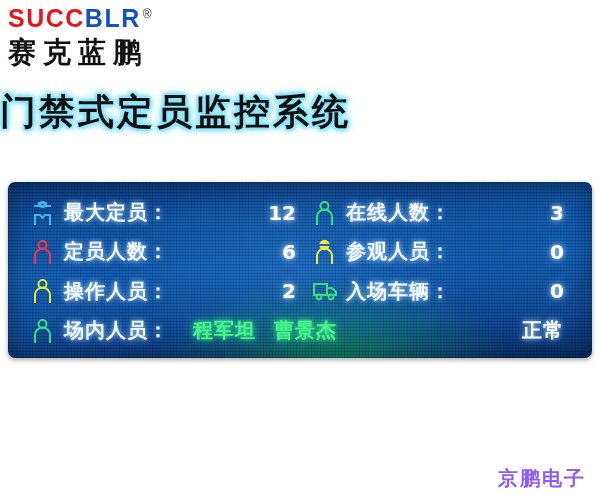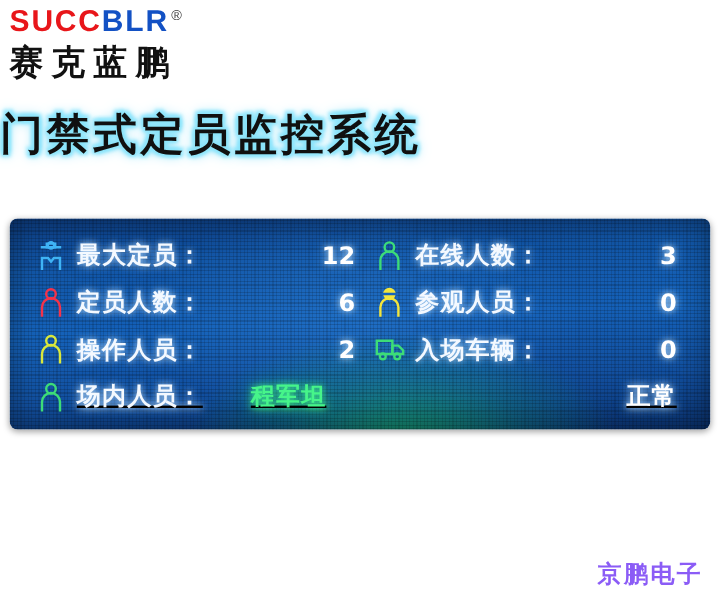--- a/index.html
+++ b/index.html
@@ -156,27 +156,27 @@
     font-size: 20px;
     color: #ffffff;
     text-shadow: 0 0 5px rgba(190,225,255,0.9), 0 0 11px rgba(120,190,255,0.55);
     flex: 1 1 auto;
     text-align: right;
     padding-right: 12px;
     white-space: nowrap;
   }
 
   
-  .led-row.names-row { height: 34px; text-decoration: underline; }
+  .led-row.names-row { height: 34px; }
   .names-list {
     flex: 1 1 auto;
     display: flex;
     align-items: center;
     gap: 18px;
-    padding-left: 40px;
+    padding-left: 24px;
     white-space: nowrap;
   }
   .name-chip {
     font-family: "DejaVu Sans", "Liberation Sans", sans-serif;
     font-weight: 700;
     font-size: 20px;
     letter-spacing: 1px;
     color: #46f58a;
     text-shadow: 0 0 5px rgba(70,245,138,0.95), 0 0 12px rgba(40,220,120,0.6);
   }
@@ -311,20 +311,21 @@
         <svg width="22" height="26" viewBox="0 0 22 26">
           <g fill="none" stroke="#3ddc78" stroke-width="2" stroke-linecap="square">
             <circle cx="10.5" cy="6" r="4"></circle>
             <path d="M3 24 v-7 a7 7 0 0 1 15 0 v7"></path>
           </g>
         </svg>
       </span>
       <span class="led-label">场内人员：</span>
       <span class="names-list">
         <span class="name-chip">程军坦</span>
+        <span class="name-chip">曹景杰</span>
       </span>
       <span id="status-text">正常</span>
     </div>
 
   </div>
 </div>
 
 <div id="footer-brand">京鹏电子</div>
 
 </body></html>

